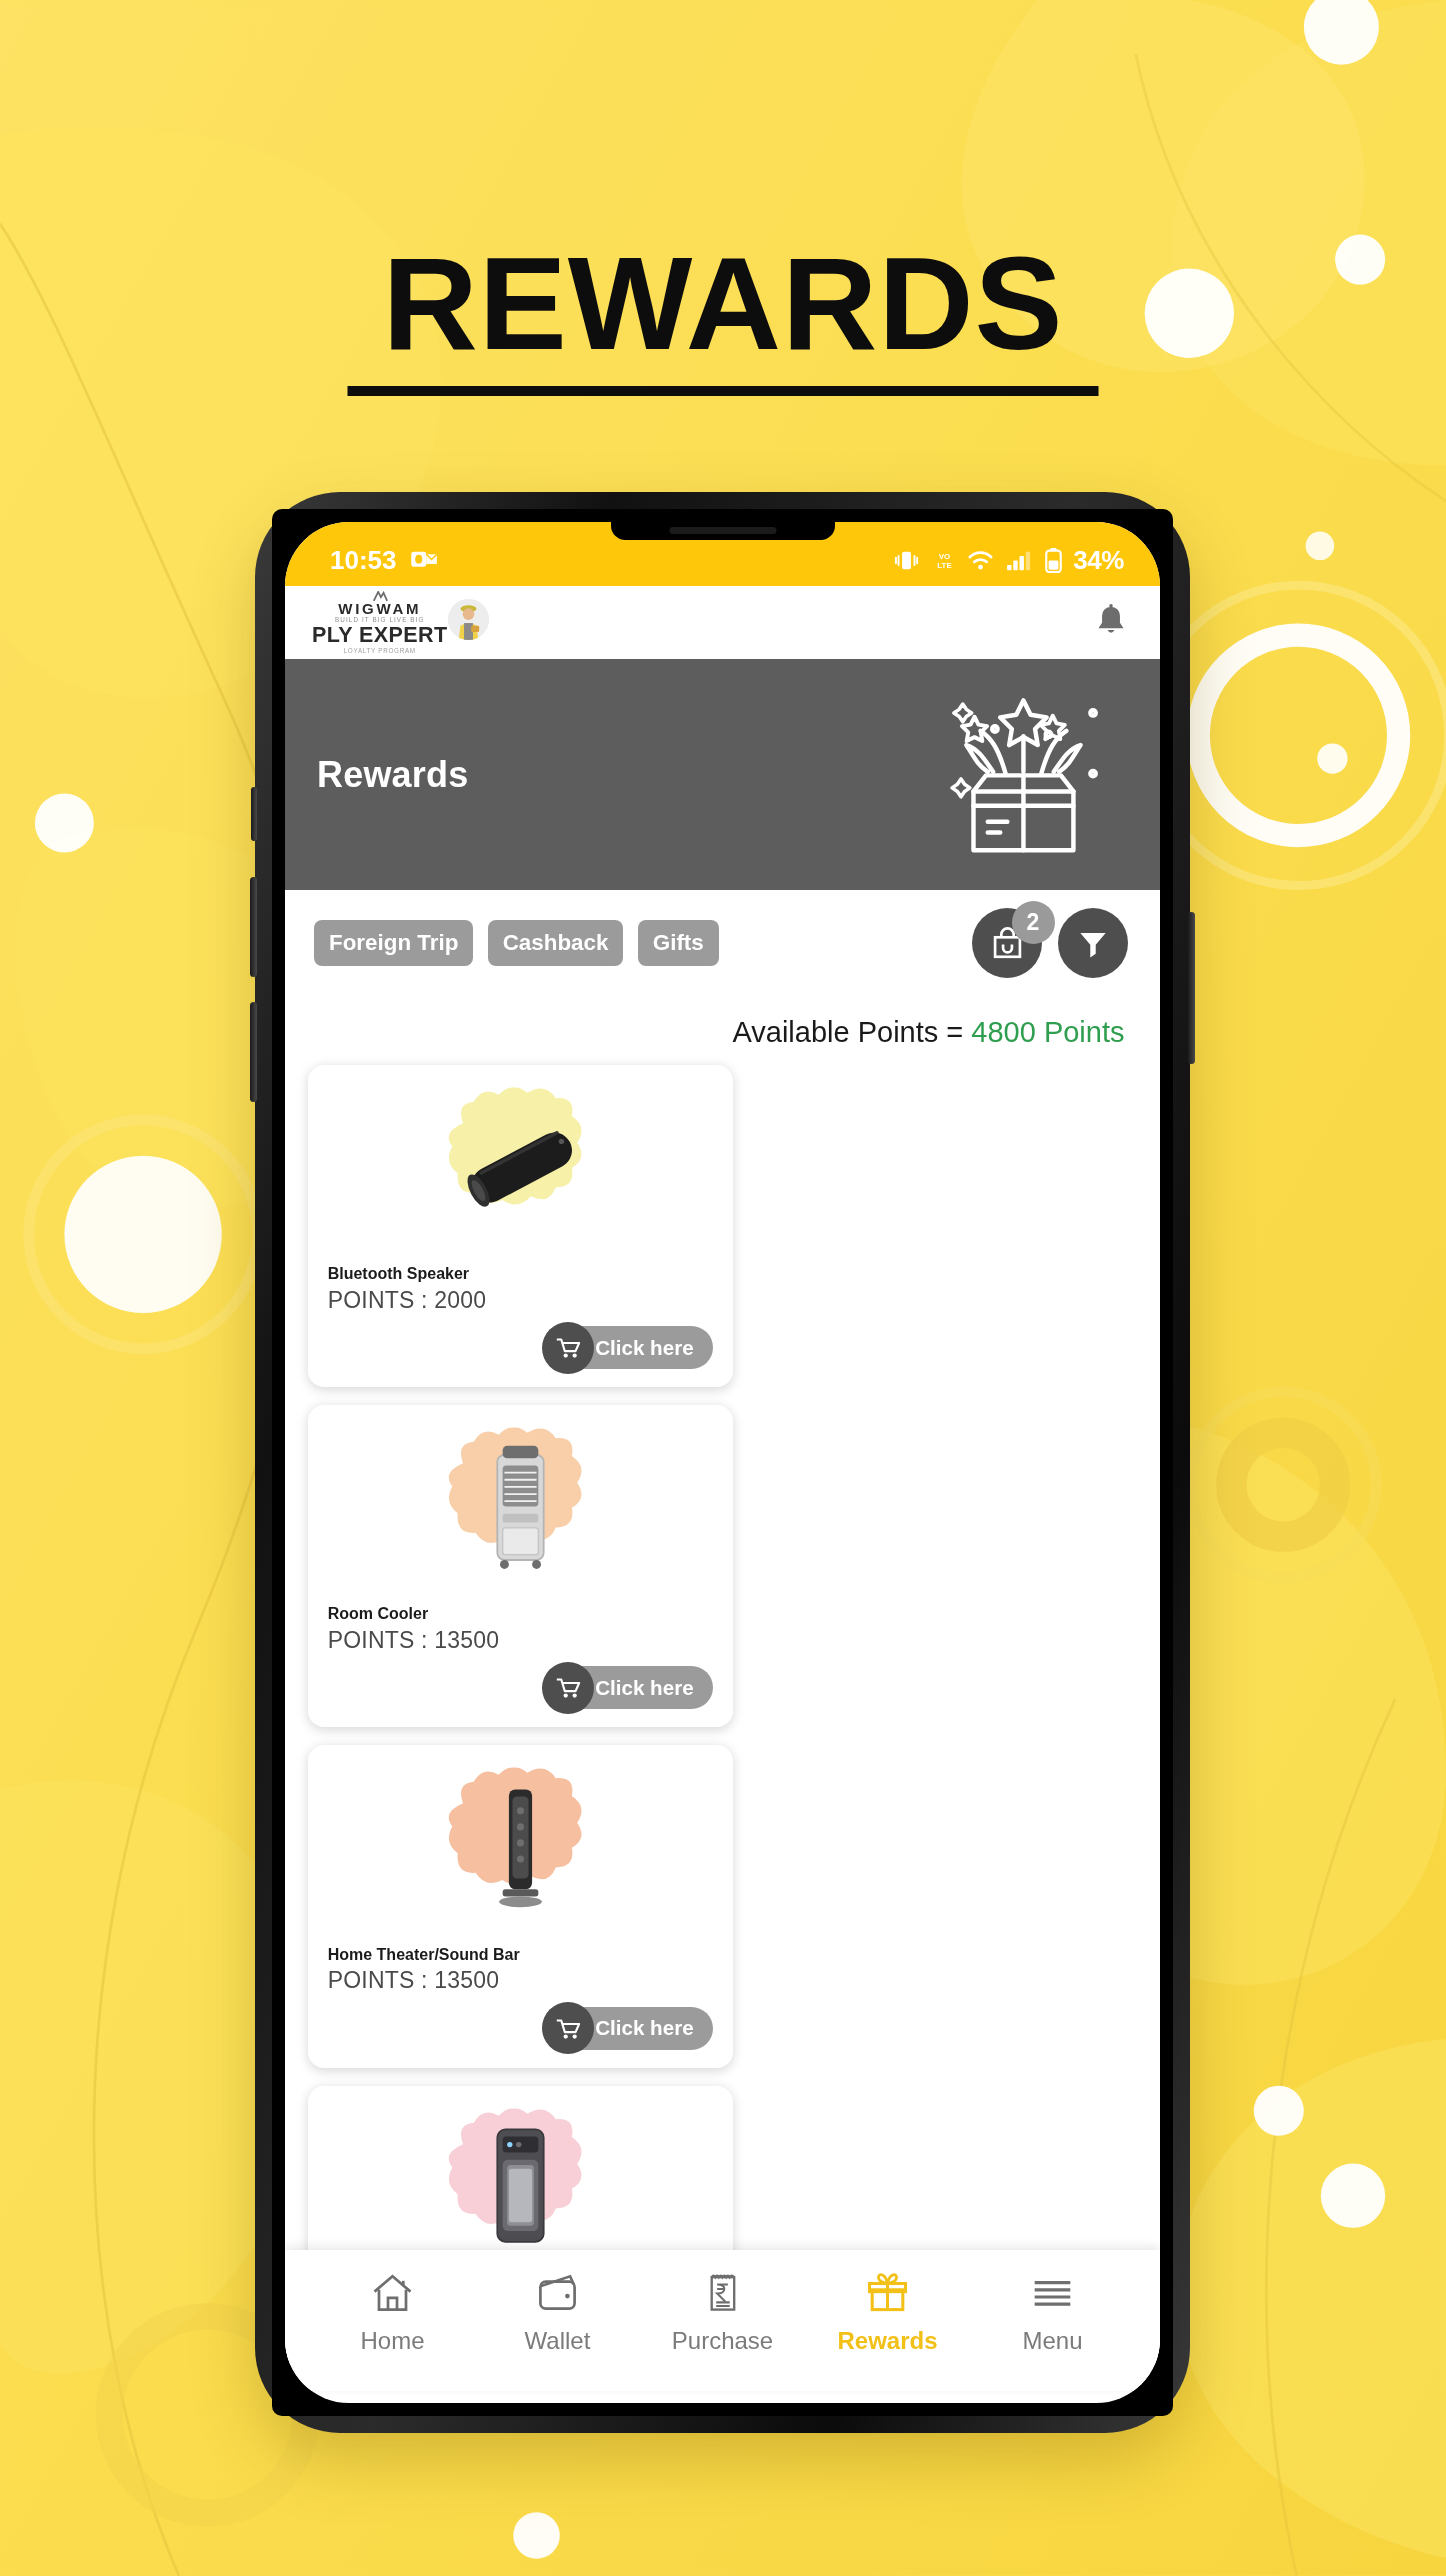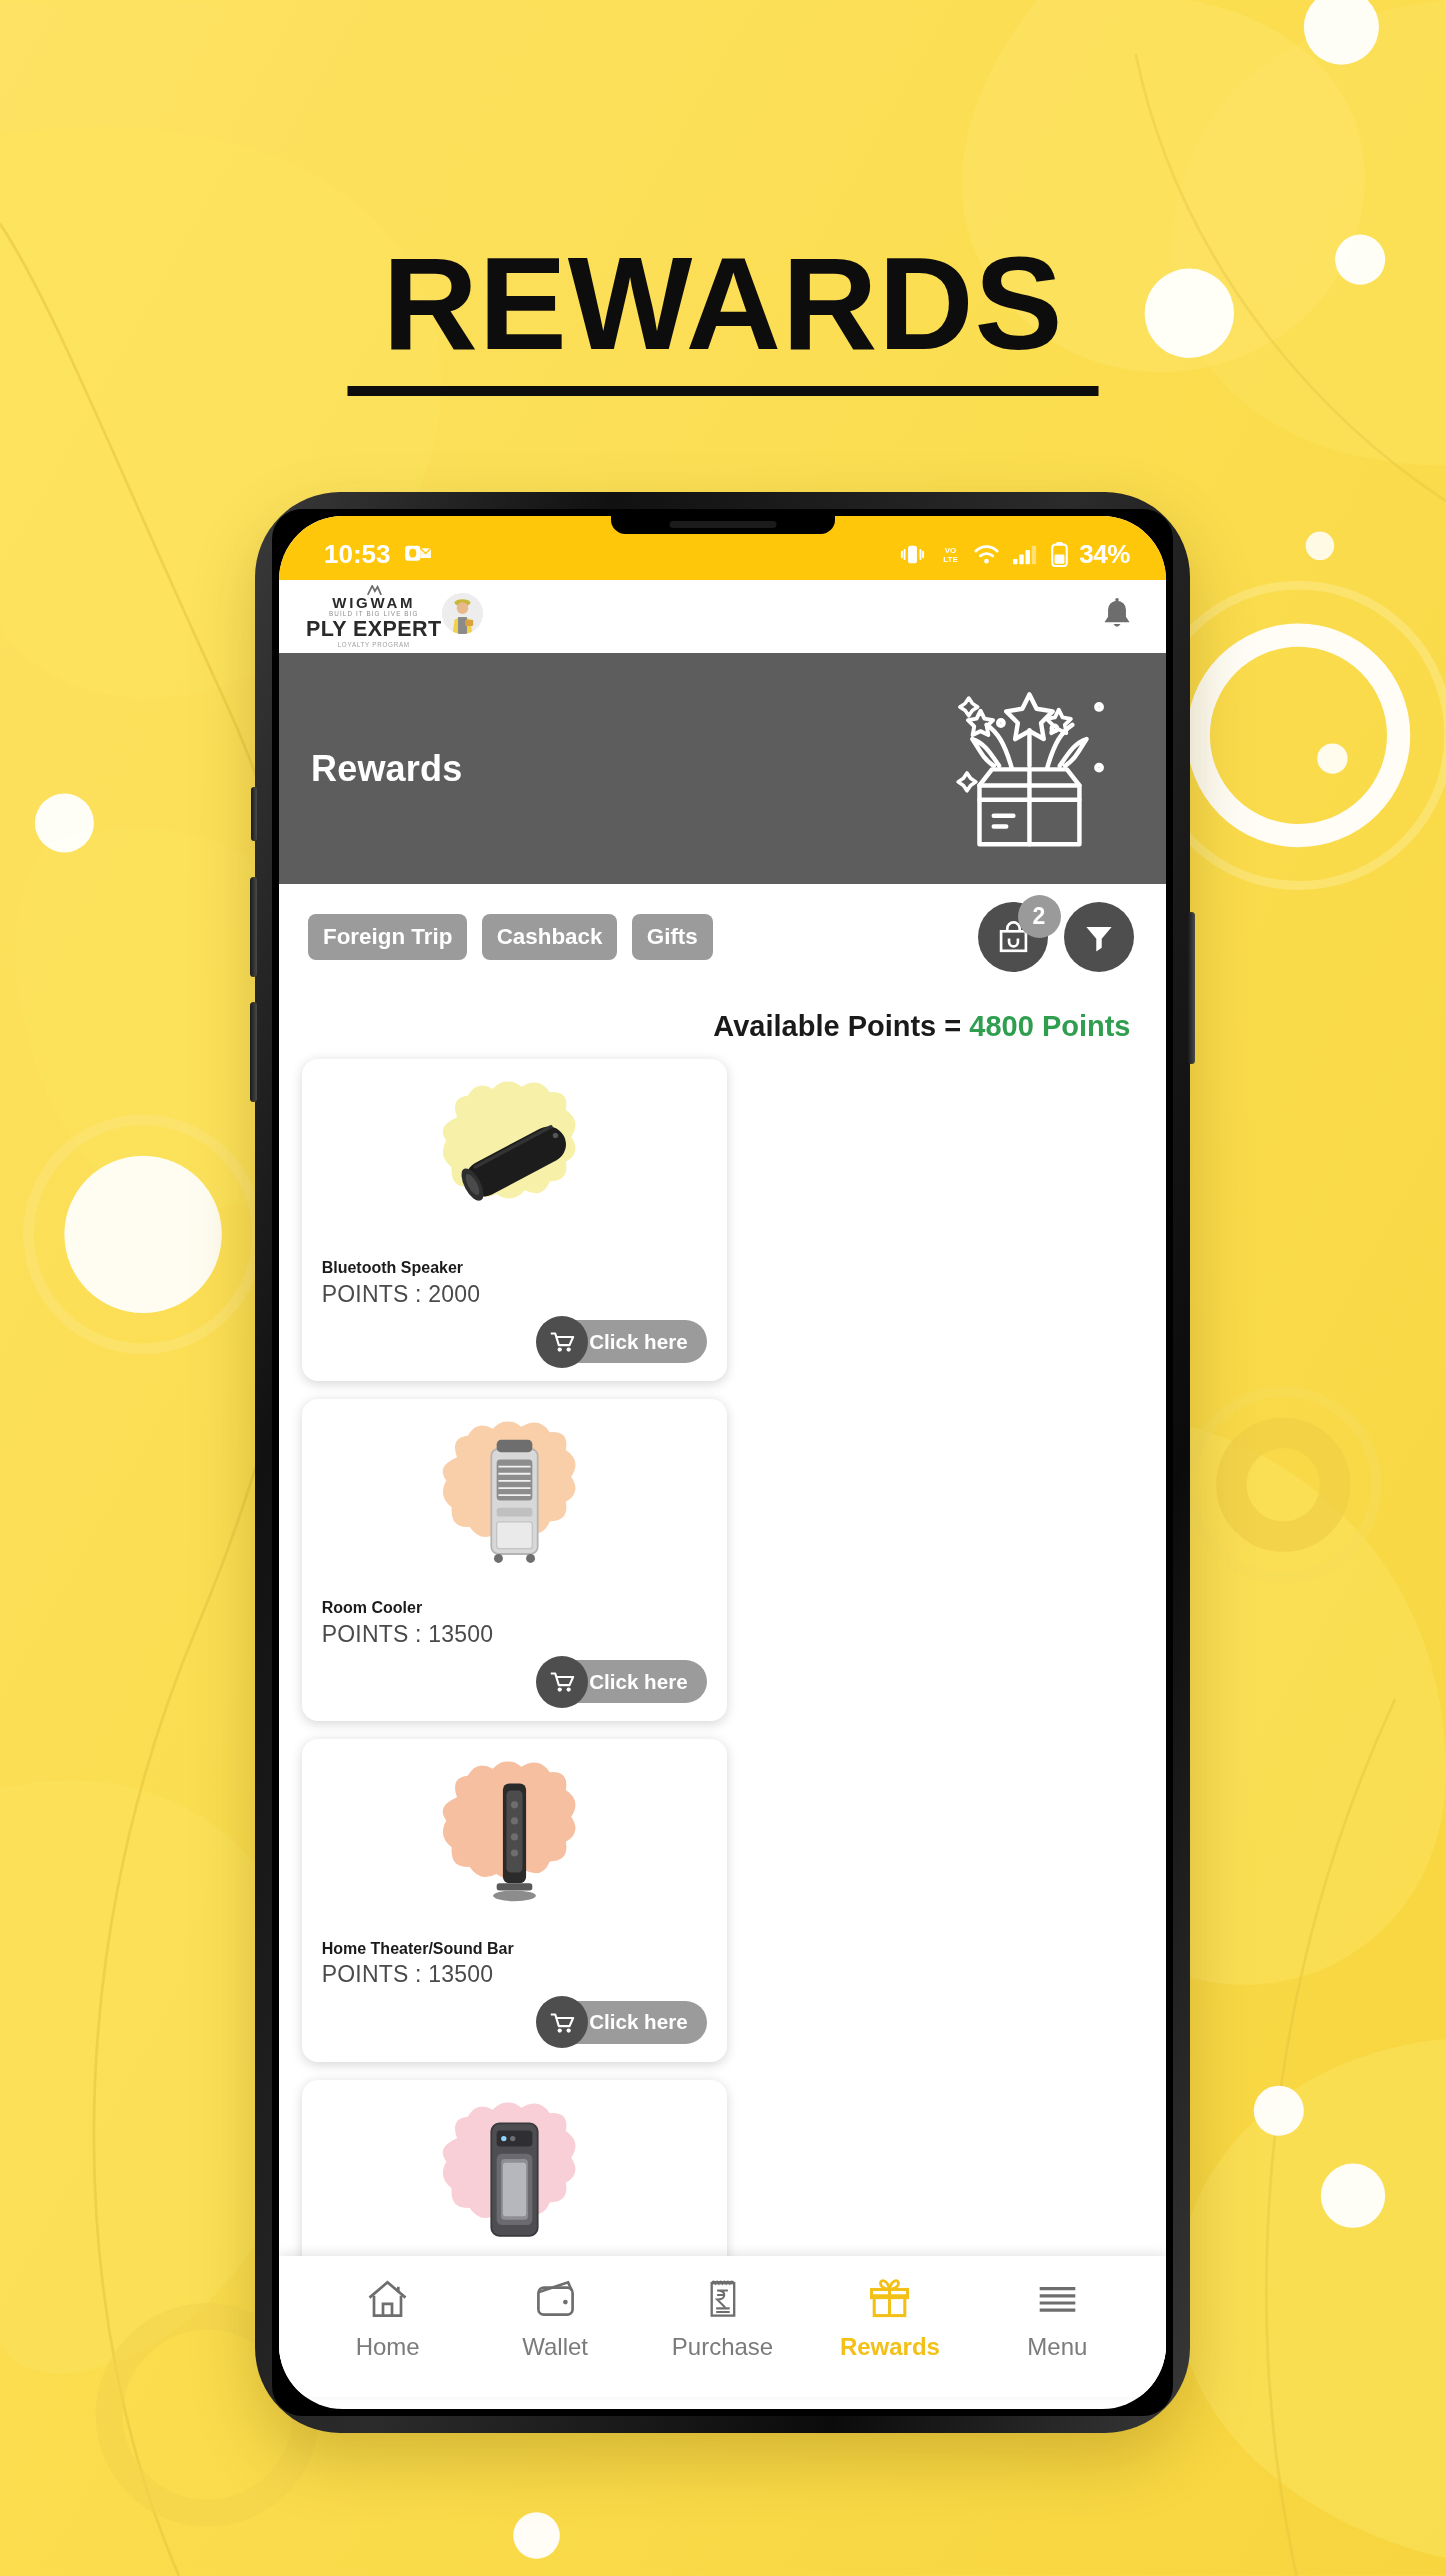--- a/index.html
+++ b/index.html
@@ -48,23 +48,23 @@
     width: 935px; height: 1941px;
     border-radius: 85px;
     background: linear-gradient(110deg,#3a3a3a 0%, #111 22%, #2b2b2b 50%, #0b0b0b 78%, #393939 100%);
     padding: 17px;
     box-shadow: 0 27px 63px rgba(120,90,0,0.28);
     z-index: 6;
   }
   #phone-inner {
     position: relative;
     width: 100%; height: 100%;
-    border-radius: 30px;
+    border-radius: 10px;
     background: #000;
-    padding: 7px;
+    padding: 13px;
   }
   #screen {
     position: relative;
     width: 100%; height: 100%;
     border-radius: 64px;
     background: #ffffff;
     overflow: hidden;
   }
   
   .side-btn { position: absolute; background: linear-gradient(90deg,#1a1a1a,#4a4a4a); border-radius: 3.6px; }
@@ -169,21 +169,21 @@
   #content {
     background: #ffffff;
     padding: 0 23px;
     height: 1369px;
     overflow: hidden;
   }
   #points-row {
     text-align: right;
     padding: 19.7px 12.5px 16px 0;
     font-size: 29px;
-    font-weight: bold;
+    font-weight: normal;
     color: #1a1a1a;
   }
   #points-row .green { color: #2f9e4f; }
 
   .grid { display: flex; flex-wrap: wrap; gap: 18px 19.7px; }
   .card {
     width: 425px;
     background: #ffffff;
     border-radius: 16px;
     box-shadow: 0 2.7px 11.6px rgba(0,0,0,0.16);

